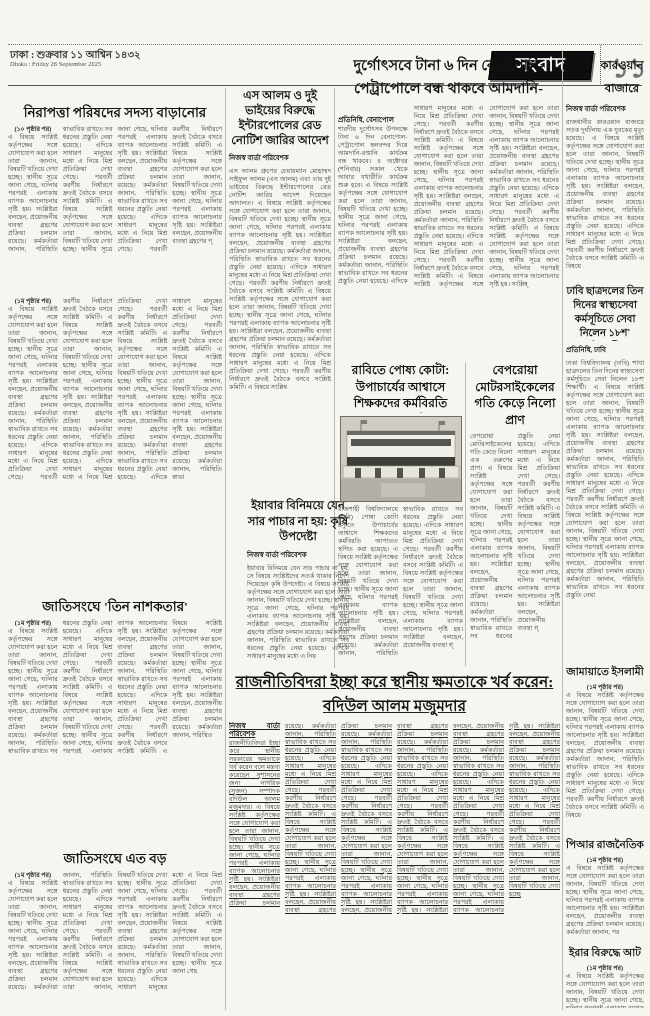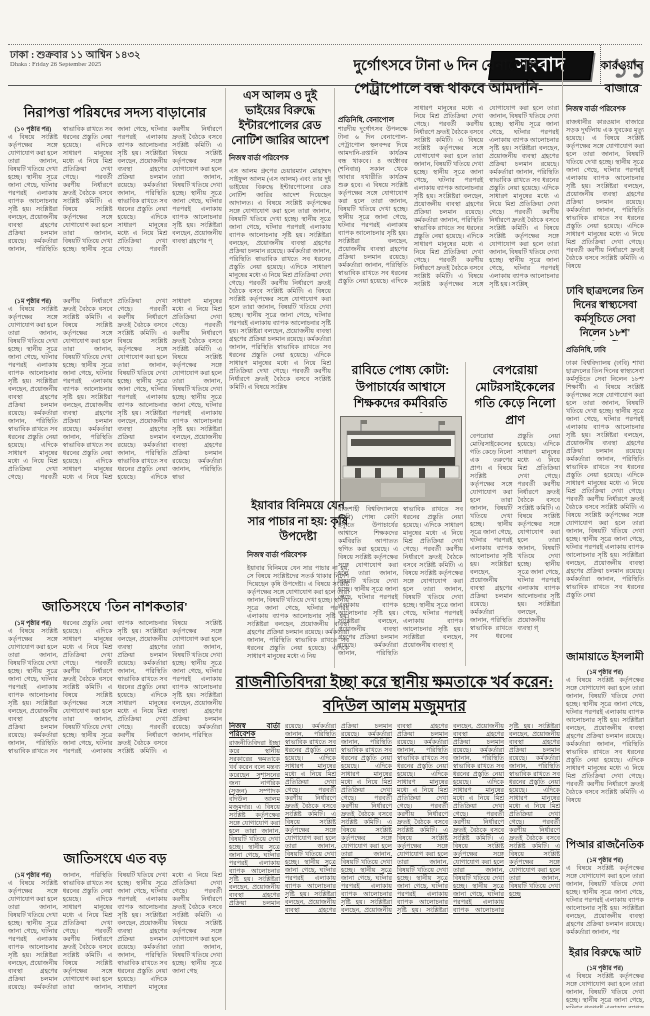--- a/index.html
+++ b/index.html
@@ -181,21 +181,21 @@
 
 <section class="abs" style="left:566px;top:284px;width:78px;">
   <h2 class="hl hlK2">ঢাবি ছাত্রদলের তিন দিনের স্বাস্থ্যসেবা কর্মসূচিতে সেবা নিলেন ১৮শ' শিক্ষার্থী</h2>
   <span class="byline">প্রতিনিধি, ঢাবি</span>
   <div class="body" style="height:280px;">
     <span class="lead">ঢাকা বিশ্ববিদ্যালয় (ঢাবি) শাখা ছাত্রদলের তিন দিনের স্বাস্থ্যসেবা কর্মসূচিতে সেবা নিলেন ১৮শ' শিক্ষার্থী।</span>
     <span>এ বিষয়ে সংশ্লিষ্ট কর্তৃপক্ষের সঙ্গে যোগাযোগ করা হলে তারা জানান, বিষয়টি খতিয়ে দেখা হচ্ছে। স্থানীয় সূত্রে জানা গেছে, ঘটনার পরপরই এলাকায় ব্যাপক আলোচনার সৃষ্টি হয়। সংশ্লিষ্টরা বলছেন, প্রয়োজনীয় ব্যবস্থা গ্রহণের প্রক্রিয়া চলমান রয়েছে। কর্মকর্তারা জানান, পরিস্থিতি স্বাভাবিক রাখতে সব ধরনের প্রস্তুতি নেয়া হয়েছে। এদিকে সাধারণ মানুষের মধ্যে এ নিয়ে মিশ্র প্রতিক্রিয়া দেখা গেছে। পরবর্তী করণীয় নির্ধারণে দ্রুতই বৈঠকে বসবে সংশ্লিষ্ট কমিটি। এ বিষয়ে সংশ্লিষ্ট কর্তৃপক্ষের সঙ্গে যোগাযোগ করা হলে তারা জানান, বিষয়টি খতিয়ে দেখা হচ্ছে। স্থানীয় সূত্রে জানা গেছে, ঘটনার পরপরই এলাকায় ব্যাপক আলোচনার সৃষ্টি হয়। সংশ্লিষ্টরা বলছেন, প্রয়োজনীয় ব্যবস্থা গ্রহণের প্রক্রিয়া চলমান রয়েছে। কর্মকর্তারা জানান, পরিস্থিতি স্বাভাবিক রাখতে সব ধরনের প্রস্তুতি নেয়া</span>
   </div>
 </section>
 
-<section class="abs" style="left:566px;top:650px;width:78px;">
+<section class="abs" style="left:566px;top:665px;width:78px;">
   <h2 class="hl hlK3">জামায়াতে ইসলামী</h2>
   <div class="body" style="height:160px;">
     <span class="cont">(১ম পৃষ্ঠার পর)</span>
     <span>এ বিষয়ে সংশ্লিষ্ট কর্তৃপক্ষের সঙ্গে যোগাযোগ করা হলে তারা জানান, বিষয়টি খতিয়ে দেখা হচ্ছে। স্থানীয় সূত্রে জানা গেছে, ঘটনার পরপরই এলাকায় ব্যাপক আলোচনার সৃষ্টি হয়। সংশ্লিষ্টরা বলছেন, প্রয়োজনীয় ব্যবস্থা গ্রহণের প্রক্রিয়া চলমান রয়েছে। কর্মকর্তারা জানান, পরিস্থিতি স্বাভাবিক রাখতে সব ধরনের প্রস্তুতি নেয়া হয়েছে। এদিকে সাধারণ মানুষের মধ্যে এ নিয়ে মিশ্র প্রতিক্রিয়া দেখা গেছে। পরবর্তী করণীয় নির্ধারণে দ্রুতই বৈঠকে বসবে সংশ্লিষ্ট কমিটি। এ বিষয়ে</span>
   </div>
 </section>
 
 <section class="abs" style="left:566px;top:838px;width:78px;">
   <h2 class="hl hlK3">পিআর রাজনৈতিক</h2>
   <div class="body" style="height:80px;">

